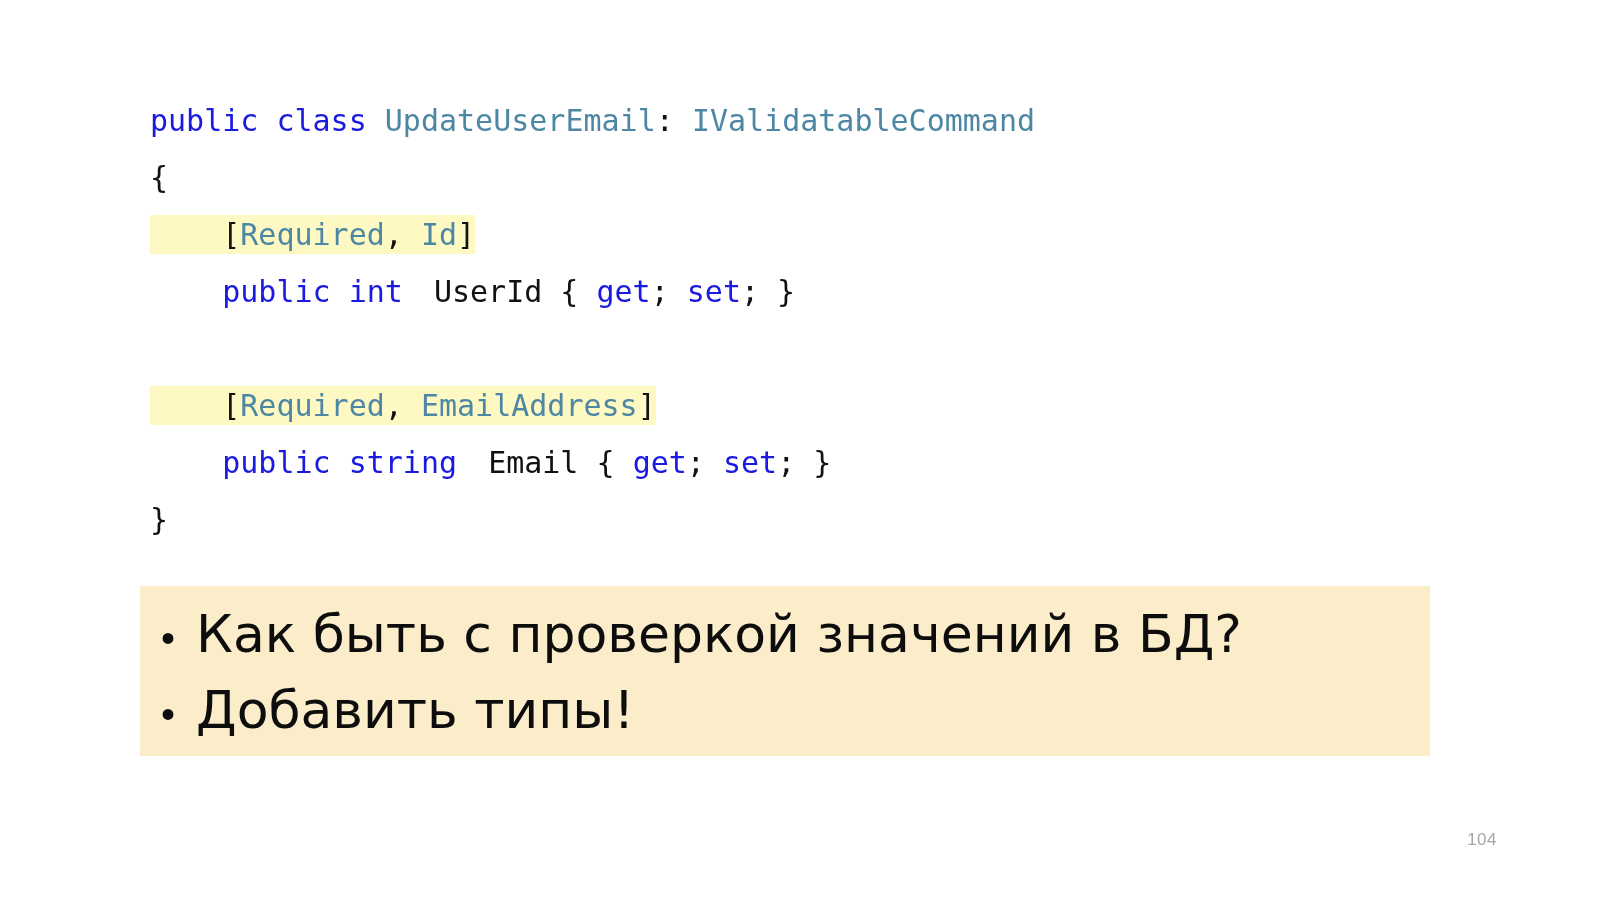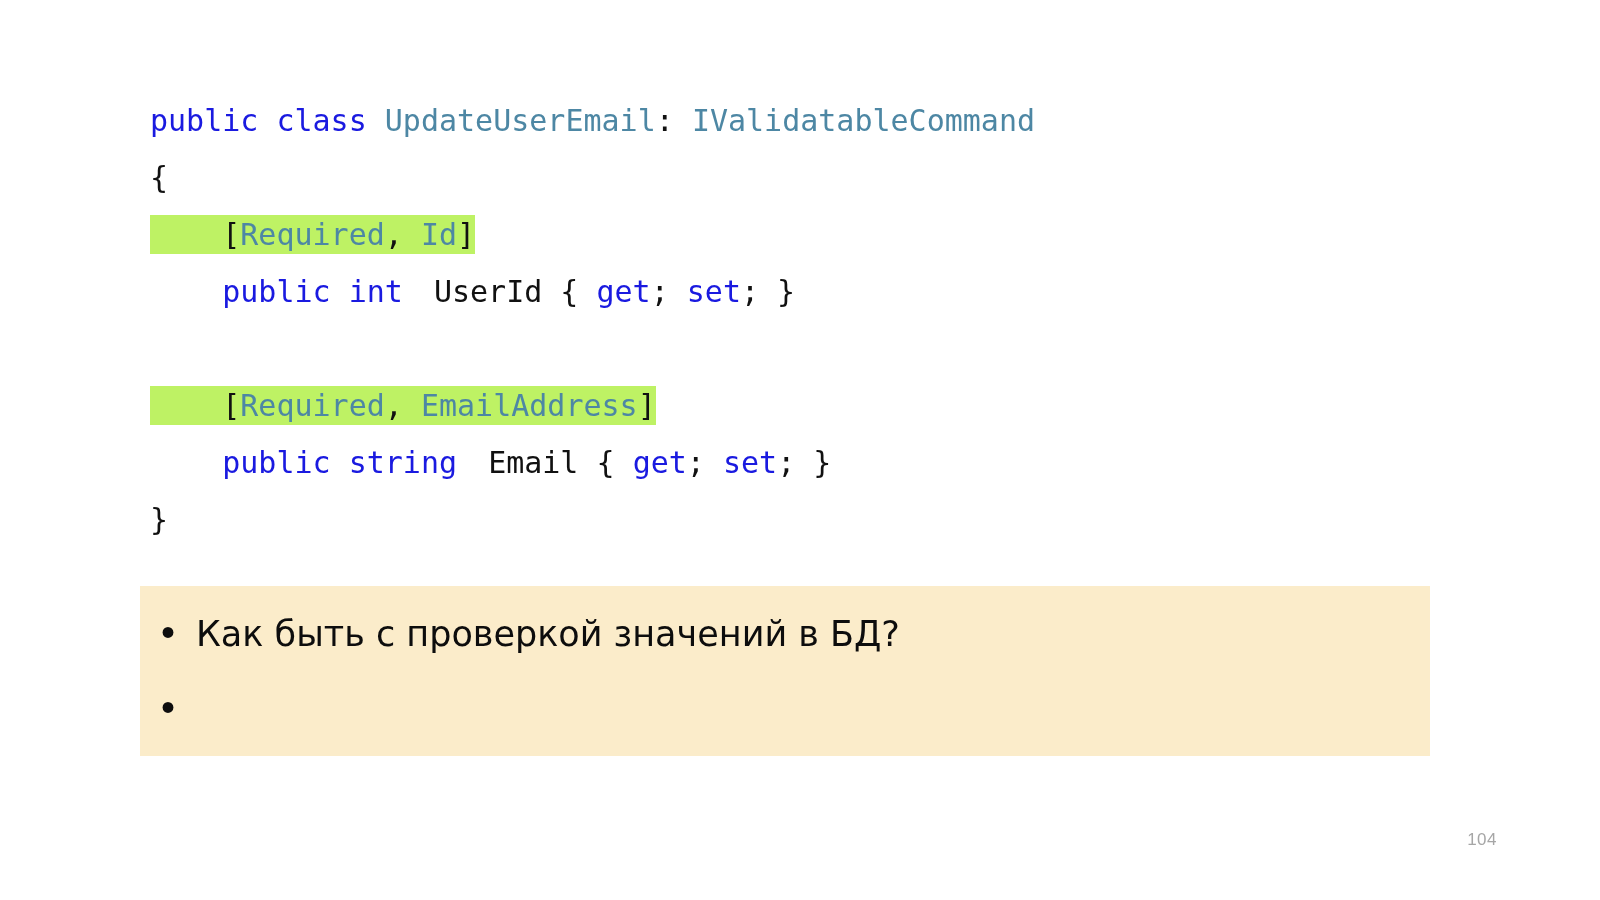--- a/index.html
+++ b/index.html
@@ -35,21 +35,21 @@
   }
   .code-line.blank {
     height: 57px;
   }
   .tok { white-space: pre; }
   .kw   { color: #1a1ae0; }       
   .type { color: #4d87a4; }       
   .pun  { color: #111111; }       
   .id   { color: #111111; margin-left: 13px; }       
   .hl {
-    background: #bef264;
+    background: #fef9c3;
     padding: 2px 0 2px 0;
     box-decoration-break: clone;
     -webkit-box-decoration-break: clone;
   }
 
   
   #callout {
     position: absolute;
     left: 140px;
     top: 586px;
@@ -67,21 +67,21 @@
   .bullet-dot {
     width: 56px;
     flex: 0 0 56px;
     text-align: center;
     font-size: 40px;
     line-height: 62px;
     color: #0d0d0d;
   }
   .bullet-text {
     font-family: "DejaVu Sans", sans-serif;
-    font-size: 35px;
+    font-size: 52px;
     line-height: 68px;
     color: #0d0d0d;
     white-space: nowrap;
   }
 
   
   #page-number {
     position: absolute;
     right: 103px;
     top: 830px;
@@ -96,16 +96,17 @@
 
 <div id="code-block"><div class="code-line"><span class="tok kw">public</span><span class="tok pun"> </span><span class="tok kw">class</span><span class="tok pun"> </span><span class="tok type">UpdateUserEmail</span><span class="tok pun">: </span><span class="tok type">IValidatableCommand</span></div><div class="code-line"><span class="tok pun">{</span></div><div class="code-line"><span class="tok pun hl">    </span><span class="hl"><span class="tok pun">[</span><span class="tok type">Required</span><span class="tok pun">, </span><span class="tok type">Id</span><span class="tok pun">]</span></span></div><div class="code-line"><span class="tok pun">    </span><span class="tok kw">public</span><span class="tok pun"> </span><span class="tok kw">int</span><span class="tok pun"> </span><span class="tok id">UserId</span><span class="tok pun"> { </span><span class="tok kw">get</span><span class="tok pun">; </span><span class="tok kw">set</span><span class="tok pun">; }</span></div><div class="code-line blank"></div><div class="code-line"><span class="tok pun hl">    </span><span class="hl"><span class="tok pun">[</span><span class="tok type">Required</span><span class="tok pun">, </span><span class="tok type">EmailAddress</span><span class="tok pun">]</span></span></div><div class="code-line"><span class="tok pun">    </span><span class="tok kw">public</span><span class="tok pun"> </span><span class="tok kw">string</span><span class="tok pun"> </span><span class="tok id">Email</span><span class="tok pun"> { </span><span class="tok kw">get</span><span class="tok pun">; </span><span class="tok kw">set</span><span class="tok pun">; }</span></div><div class="code-line"><span class="tok pun">}</span></div></div>
 
 <div id="callout">
     <div class="bullet-row">
       <span class="bullet-dot">•</span>
       <span class="bullet-text">Как быть с проверкой значений в БД?</span>
     </div>
     <div class="bullet-row">
       <span class="bullet-dot">•</span>
+      <span class="bullet-text">Добавить типы!</span>
     </div>
   </div>
 
 <div id="page-number">104</div>
 
 </body></html>

